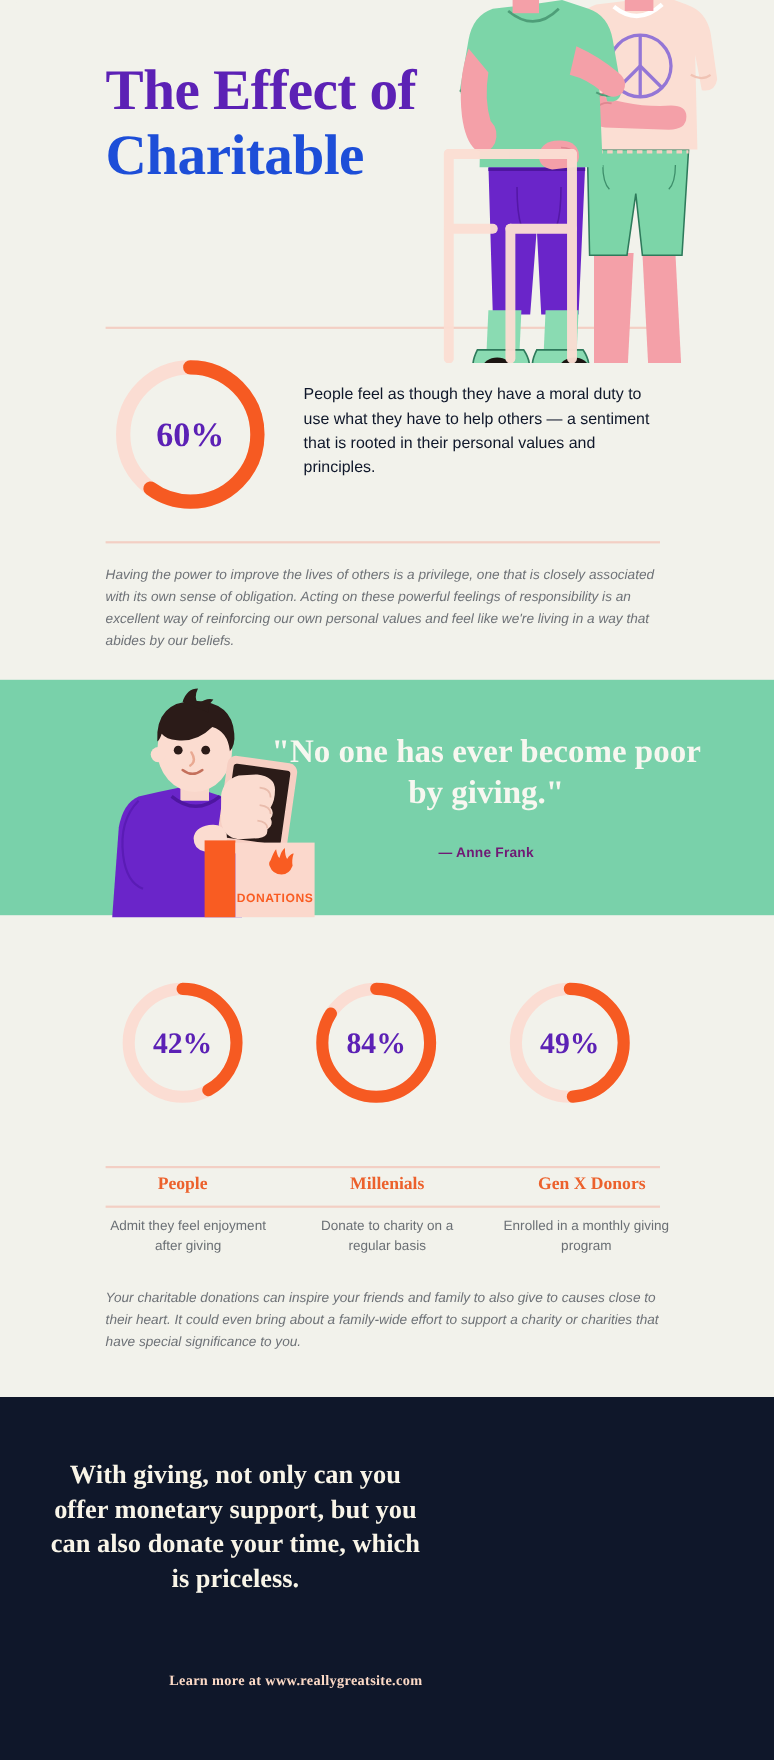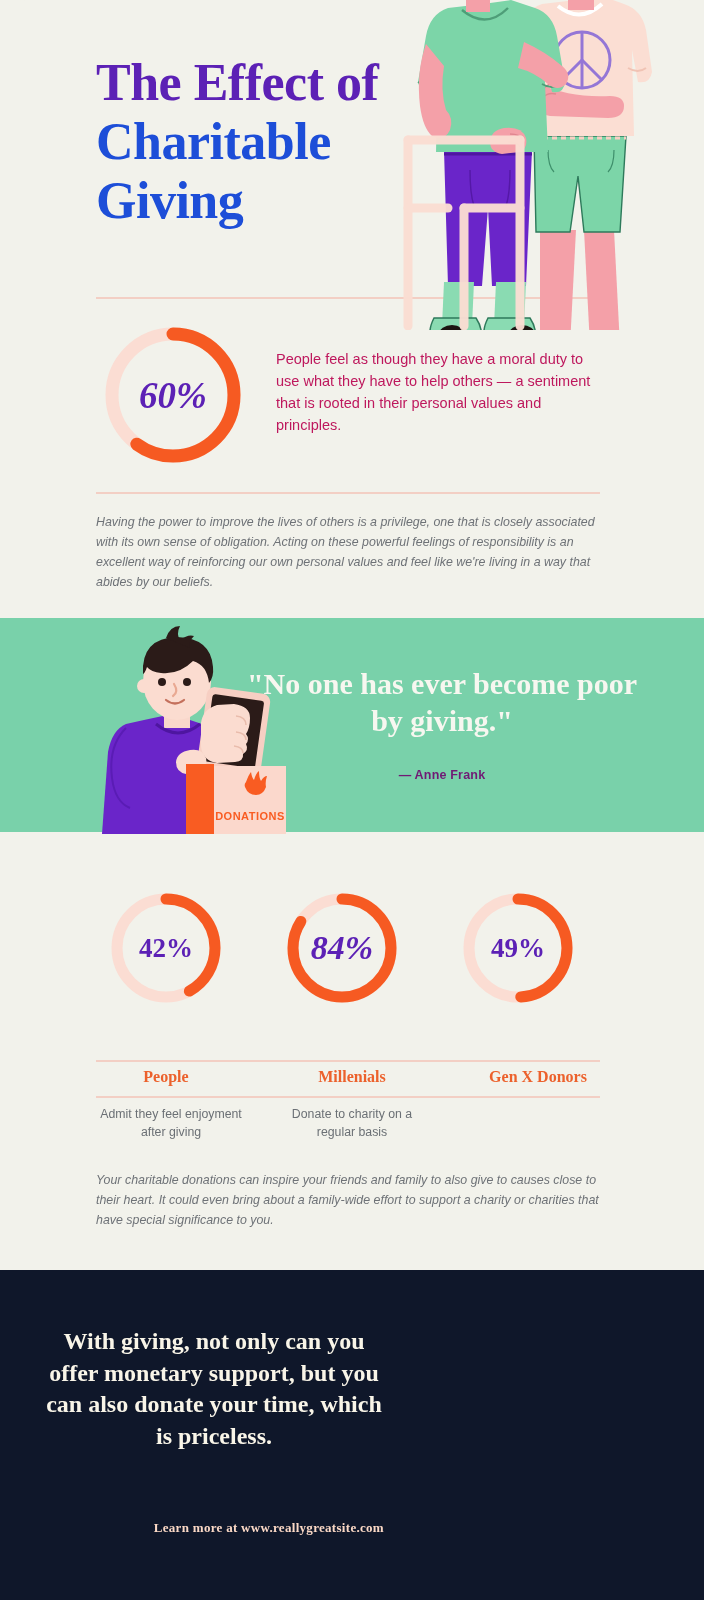--- a/index.html
+++ b/index.html
@@ -31,21 +31,21 @@
   .stat-row { position:absolute; left:96px; top:322px; width:512px; height:150px; }
   .donut-wrap { position:absolute; left:4px; top:0; width:146px; height:146px; }
   .donut-label {
     position:absolute; left:0; top:0; width:100%; height:100%;
     display:flex; align-items:center; justify-content:center;
     font-family:"Liberation Serif", serif;
     font-weight:700; color:#5C21B5;
   }
   .stat-text {
     position:absolute; left:180px; top:26px; width:332px;
-    font-size:14.5px; line-height:1.52; color:#be185d;
+    font-size:14.5px; line-height:1.52; color:#0f172a;
   }
 
   
   .ital {
     position:absolute;
     font-style:italic;
     font-size:12.4px;
     line-height:1.62;
     color:#6E7277;
   }
@@ -116,32 +116,31 @@
   .illo-person { position:absolute; left:86px; top:624px; width:210px; height:210px; }
 </style>
 </head>
 <body>
 
 <div class="page">
 
   <div class="title-block">
     <div class="title-line t-purple">The Effect of</div>
     <div class="title-line t-orange">Charitable</div>
-    <div class="title-line t-orange">Giving</div>
   </div>
 
   <div class="hrule" style="left:96px; top:297px; width:504px;"></div>
 
   <div class="stat-row">
     <div class="donut-wrap">
       <svg width="146" height="146" viewBox="0 0 146 146">
         <circle cx="73" cy="73" r="61" fill="none" stroke="#FBDDD3" stroke-width="13"></circle>
         <circle id="donut-main" cx="73" cy="73" r="61" fill="none" stroke="#F65A22" stroke-width="13" stroke-linecap="round" transform="rotate(-90 73 73)" stroke-dasharray="383.27" stroke-dashoffset="153.31"></circle>
       </svg>
-      <div class="donut-label" style="font-size:37px;font-style:italic;">60%</div>
+      <div class="donut-label" style="font-size:31px;">60%</div>
     </div>
     <div class="stat-text">People feel as though they have a moral duty to use what they have to help others — a sentiment that is rooted in their personal values and principles.</div>
   </div>
 
   <div class="hrule" style="left:96px; top:492px; width:504px;"></div>
 
   <div class="ital" style="left:96px; top:512px; width:504px;">Having the power to improve the lives of others is a privilege, one that is closely associated with its own sense of obligation. Acting on these powerful feelings of responsibility is an excellent way of reinforcing our own personal values and feel like we're living in a way that abides by our beliefs.</div>
 
   <div class="green-band">
     <div class="quote-text">"No one has ever become poor by giving."</div>
@@ -198,21 +197,21 @@
         <circle cx="60" cy="60" r="49" fill="none" stroke="#FBDDD3" stroke-width="11"></circle>
         <circle class="trio-arc" cx="60" cy="60" r="49" fill="none" stroke="#F65A22" stroke-width="11" stroke-linecap="round" transform="rotate(-90 60 60)" stroke-dasharray="307.88" stroke-dashoffset="178.57"></circle>
       </svg>
       <div class="donut-label" style="width:120px;height:120px;font-size:27px;">42%</div>
     </div>
     <div class="trio-cell c1">
       <svg width="120" height="120" viewBox="0 0 120 120">
         <circle cx="60" cy="60" r="49" fill="none" stroke="#FBDDD3" stroke-width="11"></circle>
         <circle class="trio-arc" cx="60" cy="60" r="49" fill="none" stroke="#F65A22" stroke-width="11" stroke-linecap="round" transform="rotate(-90 60 60)" stroke-dasharray="307.88" stroke-dashoffset="49.26"></circle>
       </svg>
-      <div class="donut-label" style="width:120px;height:120px;font-size:34px;font-style:italic;">84%</div>
+      <div class="donut-label" style="width:120px;height:120px;font-size:27px;">84%</div>
     </div>
     <div class="trio-cell c2">
       <svg width="120" height="120" viewBox="0 0 120 120">
         <circle cx="60" cy="60" r="49" fill="none" stroke="#FBDDD3" stroke-width="11"></circle>
         <circle class="trio-arc" cx="60" cy="60" r="49" fill="none" stroke="#F65A22" stroke-width="11" stroke-linecap="round" transform="rotate(-90 60 60)" stroke-dasharray="307.88" stroke-dashoffset="157.02"></circle>
       </svg>
       <div class="donut-label" style="width:120px;height:120px;font-size:27px;">49%</div>
     </div>
   </div>
 
@@ -222,20 +221,21 @@
     <div class="trio-head h0">People</div>
     <div class="trio-head h1">Millenials</div>
     <div class="trio-head h2">Gen X Donors</div>
   </div>
 
   <div class="hrule" style="left:96px; top:1096px; width:504px;"></div>
 
   <div class="trio-caps">
     <div class="trio-cap p0">Admit they feel enjoyment after giving</div>
     <div class="trio-cap p1">Donate to charity on a regular basis</div>
+    <div class="trio-cap p2">Enrolled in a monthly giving program</div>
   </div>
 
   <div class="ital" style="left:96px; top:1170px; width:504px;">Your charitable donations can inspire your friends and family to also give to causes close to their heart. It could even bring about a family-wide effort to support a charity or charities that have special significance to you.</div>
 
   <div class="orange-band">
     <div class="footer-text">With giving, not only can you offer monetary support, but you can also donate your time, which is priceless.</div>
     <div class="footer-link">Learn more at www.reallygreatsite.com</div>
   </div>
 
   <svg class="footer-illo" viewBox="0 0 312 452">

